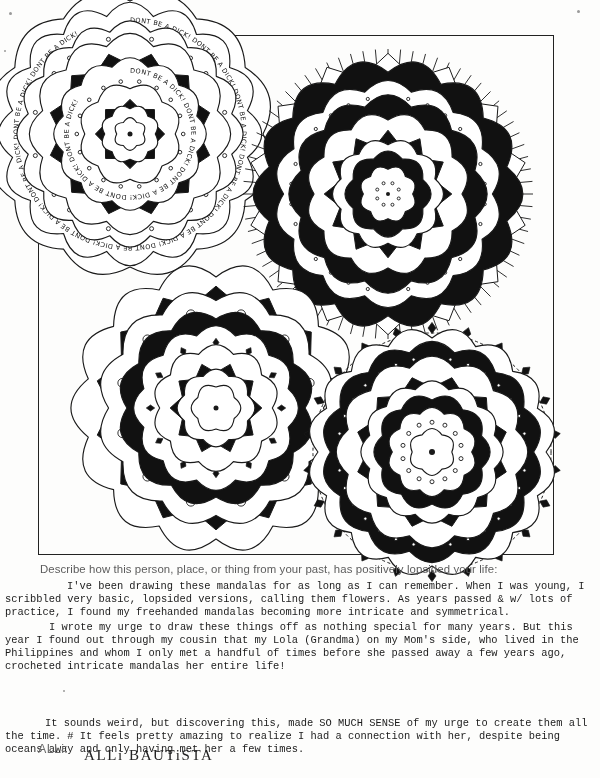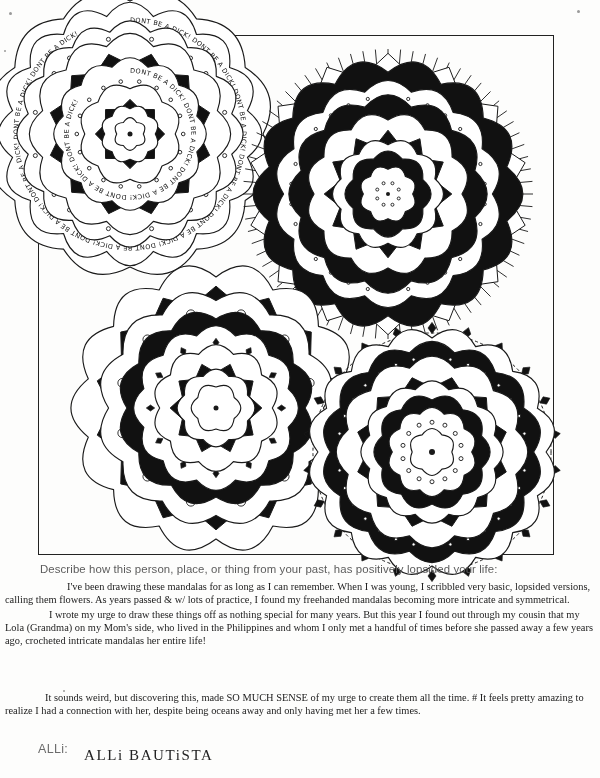--- a/index.html
+++ b/index.html
@@ -13,21 +13,21 @@
     position:absolute; left:38px; top:35px; width:514px; height:518px;
     border:1.6px solid #222; z-index:1; background:transparent;
   }
   svg.mandala{ position:absolute; z-index:2; overflow:visible; }
   .prompt{
     position:absolute; left:40px; top:563px; width:540px;
     font-size:11.4px; color:#5c5c5c; letter-spacing:.1px; z-index:3;
   }
   .paras{
     position:absolute; left:5px; top:580px; width:592px; z-index:3;
-    font-family:Liberation Serif, serif;
+    font-family:Liberation Mono, monospace;
     font-size:10.4px; line-height:13px; color:#1b1b1b;
   }
   .paras p{ margin:0; }
   .paras p:nth-of-type(1){ text-indent:62px; }
   .paras p:nth-of-type(2){ text-indent:44px; margin-top:2px; }
   .paras p:nth-of-type(3){ text-indent:40px;margin-top:44px; }
   .paras p:nth-of-type(4){ margin-left:57px; margin-top:2px; }
   .name-row{ position:absolute; left:38px; top:742px; z-index:3; }
   .name-label{
     font-size:12.5px; color:#6b6b6b; letter-spacing:.3px;

